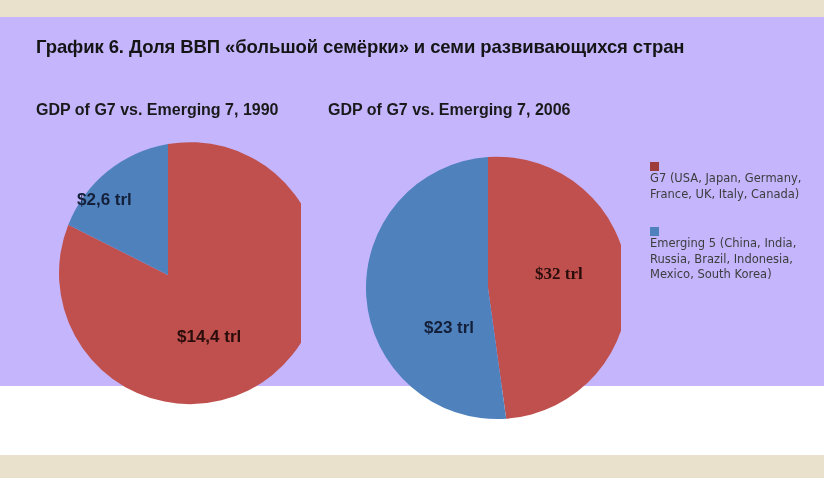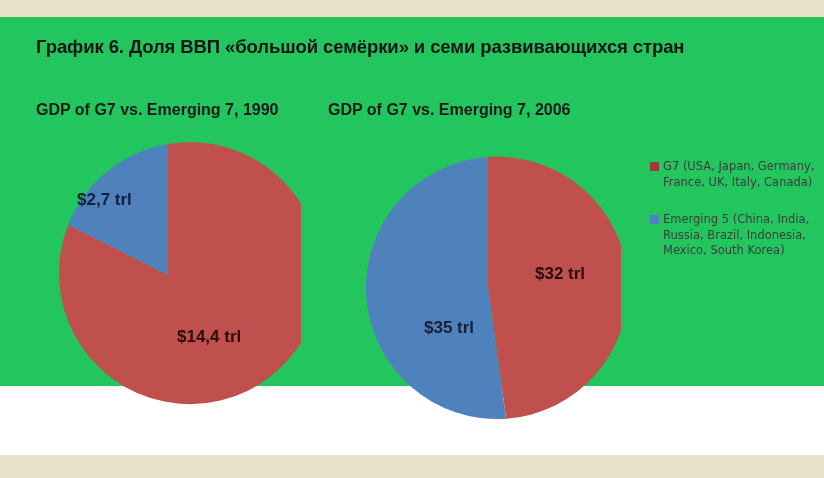--- a/index.html
+++ b/index.html
@@ -11,21 +11,21 @@
     width: 824px;
     height: 478px;
     background: #ffffff;
     font-family: "Liberation Sans", sans-serif;
     overflow: hidden;
   }
   .page {
     position: relative;
     width: 824px;
     height: 386px;
-    background: #22c55e;
+    background: #c4b5fd;
     box-sizing: border-box;
   }
   .band {
     position: absolute;
     left: 0;
     width: 824px;
     background: #e9e1cb;
   }
   .band-top { top: 0; height: 17px; }
   .band-bottom { top: 455px; height: 23px; }
@@ -65,33 +65,34 @@
     position: absolute;
     font-size: 17px;
     font-weight: bold;
     white-space: nowrap;
   }
   .slice-label.on-blue { color: #14203a; }
   .slice-label.on-red  { color: #2a0d0b; }
 
   .lbl-p1-blue { left: 77px;  top: 190px; }
   .lbl-p1-red  { left: 177px; top: 327px; }
-  .lbl-p2-red  { left: 535px; top: 264px; }
+  .lbl-p2-red  { left: 535px; top: 264px; font-family: Liberation Serif, serif; }
   .lbl-p2-blue { left: 424px; top: 318px; }
 
   .legend {
     position: absolute;
     left: 650px;
     top: 159px;
     width: 170px;
   }
   .legend-entry {
     display: flex;
     align-items: flex-start;
     margin-bottom: 22px;
+    flex-direction: column;
   }
   .legend-swatch {
     flex: 0 0 auto;
     width: 9px;
     height: 9px;
     margin-top: 3px;
     margin-right: 4px;
   }
   .legend-text {
     font-size: 11.5px;
@@ -124,24 +125,24 @@
 
   <div class="pie-wrap two">
     <svg class="pie-svg" viewBox="0 0 266 266">
 
       <path d="M 133 133 L 133 2 A 131 131 0 0 1 151.2 263.7 Z" fill="#c0504d"></path>
 
       <path d="M 133 133 L 151.2 263.7 A 131 131 0 0 1 133 2 Z" fill="#4f81bd"></path>
     </svg>
   </div>
 
-  <div class="slice-label on-blue lbl-p1-blue">$2,7 trl</div>
+  <div class="slice-label on-blue lbl-p1-blue">$2,6 trl</div>
   <div class="slice-label on-red lbl-p1-red">$14,4 trl</div>
   <div class="slice-label on-red lbl-p2-red">$32 trl</div>
-  <div class="slice-label on-blue lbl-p2-blue">$35 trl</div>
+  <div class="slice-label on-blue lbl-p2-blue">$23 trl</div>
 
   <div class="legend">
     <div class="legend-entry">
       <span class="legend-swatch" style="background: rgb(158, 59, 59);"></span>
       <span class="legend-text">G7 (USA, Japan, Germany, France, UK, Italy, Canada)</span>
     </div>
     <div class="legend-entry">
       <span class="legend-swatch" style="background: rgb(79, 129, 189);"></span>
       <span class="legend-text">Emerging 5 (China, India, Russia, Brazil, Indonesia, Mexico, South Korea)</span>
     </div>

